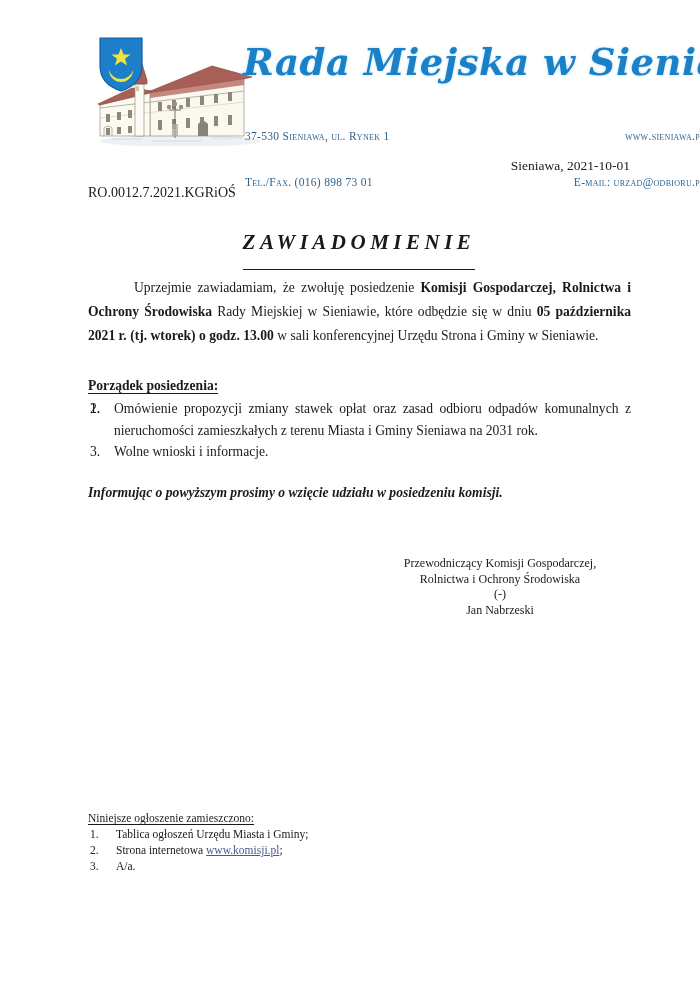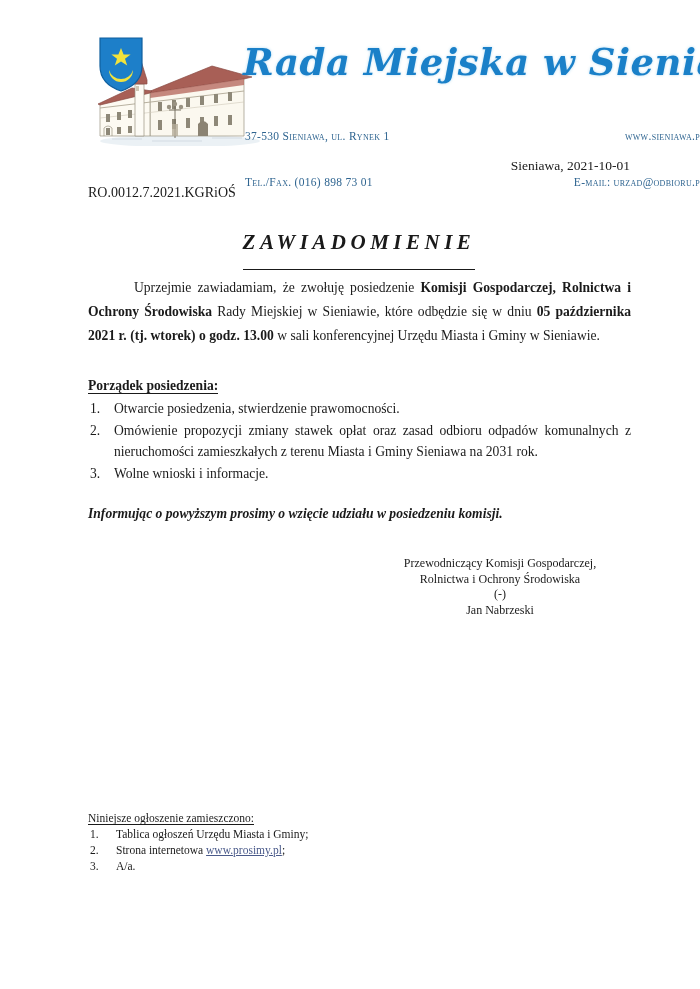--- a/index.html
+++ b/index.html
@@ -334,31 +334,30 @@
   <div class="doc-date">Sieniawa, 2021-10-01</div>
   <div class="doc-ref">RO.0012.7.2021.KGRiOŚ</div>
 
   <div class="doc-title">
     <span>ZAWIADOMIENIE</span>
   </div>
 
   <div class="body-area">
 
     <p class="para">
-      <span>Uprzejmie zawiadamiam, że zwołuję posiedzenie </span><b>Komisji Gospodarczej, Rolnictwa i Ochrony Środowiska</b><span> Rady Miejskiej w Sieniawie, które odbędzie się w dniu </span><b>05 października 2021 r. (tj. wtorek)  o godz. 13.00</b><span> w sali konferencyjnej Urzędu Miasta i Gminy w Sieniawie.</span>
+      <span>Uprzejmie zawiadamiam, że zwołuję posiedzenie </span><b>Komisji Gospodarczej, Rolnictwa i Ochrony Środowiska</b><span> Rady Miejskiej w Sieniawie, które odbędzie się w dniu </span><b>05 października 2021 r. (tj. wtorek)  o godz. 13.00</b><span> w sali konferencyjnej Urzędu Strona i Gminy w Sieniawie.</span>
     </p>
 
     <div class="section-heading">
       <span>Porządek posiedzenia:</span>
     </div>
 
     <ol class="agenda">
       <li>
         <span class="num">1.</span>
-        <span>Otwarcie posiedzenia, stwierdzenie prawomocności.</span>
       </li>
       <li>
         <span class="num">2.</span>
         <span>Omówienie propozycji zmiany stawek opłat oraz zasad odbioru odpadów komunalnych z nieruchomości zamieszkałych z terenu Miasta i Gminy Sieniawa  na 2031 rok.</span>
       </li>
       <li>
         <span class="num">3.</span>
         <span>Wolne wnioski i informacje.</span>
       </li>
     </ol>
@@ -376,21 +375,21 @@
   <div class="footer-area">
     <div class="footer-heading">
       <span>Niniejsze ogłoszenie zamieszczono:</span>
     </div>
     <ol class="footer-list">
       <li>
         <span class="num">1.</span>
         <span>Tablica ogłoszeń Urzędu Miasta i Gminy;</span>
       </li>
       <li>
-        <span class="num">2.</span><span>Strona internetowa </span><a class="weblink" href="#">www.prosimy.pl</a><span>;</span>
+        <span class="num">2.</span><span>Strona internetowa </span><a class="weblink" href="#">www.komisji.pl</a><span>;</span>
       </li>
       <li>
         <span class="num">3.</span>
         <span>A/a.</span>
       </li>
     </ol>
   </div>
 
 </div>
 

